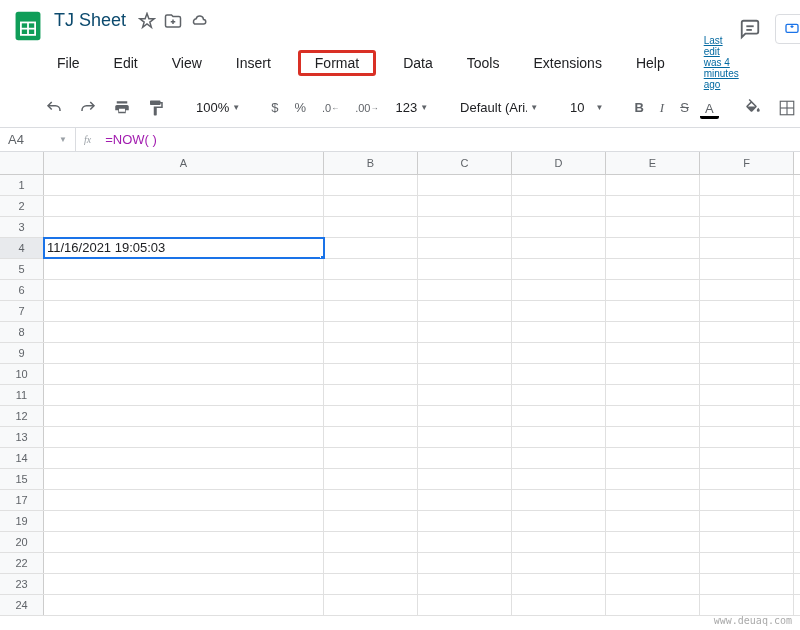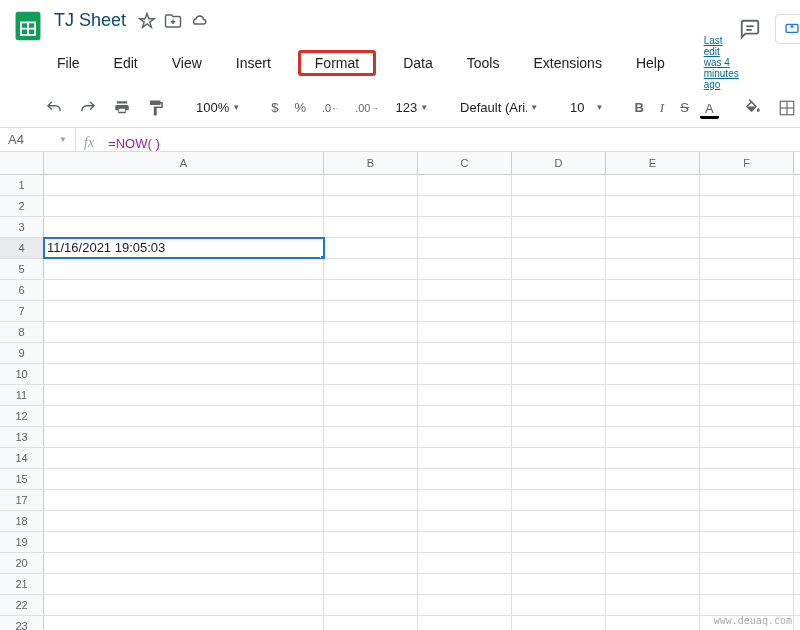--- a/index.html
+++ b/index.html
@@ -23,23 +23,23 @@
     .hdr-btn { cursor: pointer; display: flex; align-items: center; color: #5f6368; }
     .present-btn { border: 1px solid #dadce0; border-radius: 4px; padding: 6px 8px; display: flex; align-items: center; gap: 4px; color: #1a73e8; }
     
     .toolbar { display: flex; align-items: center; padding: 4px 12px 6px 40px; gap: 6px; border-bottom: 1px solid #dadce0; }
     .tb-btn { padding: 4px 5px; cursor: pointer; color: #5f6368; display: flex; align-items: center; border-radius: 2px; font-size: 13px; }
     .tb-sep { width: 1px; height: 20px; background: #dadce0; margin: 0 4px; }
     .tb-dd { display: flex; align-items: center; gap: 3px; padding: 4px 6px; cursor: pointer; font-size: 13px; color: #202124; }
     .tb-dd .arrow { font-size: 8px; color: #5f6368; }
     .text-color-btn { border-bottom: 3px solid #000; padding-bottom: 0; }
     
-    .formula-bar { display: flex; align-items: flex-end; border-bottom: 1px solid #dadce0; height: 24px; }
+    .formula-bar { display: flex; align-items: center; border-bottom: 1px solid #dadce0; height: 24px; }
     .cell-ref { width: 76px; padding: 0 8px; font-size: 13px; color: #5f6368; border-right: 1px solid #dadce0; height: 100%; display: flex; align-items: center; }
-    .fx-label { padding: 0 8px; font-style: italic; color: #9aa0a6; font-family: serif; font-size: 14px; }
+    .fx-label { padding: 0 8px; font-style: italic; color: #9aa0a6; font-family: serif; font-size: 10px; }
     .formula-input { flex: 1; padding: 0 6px; font-size: 13px; color: #a21caf; }
     
     .grid { position: relative; }
     .col-headers { display: flex; border-bottom: 1px solid #ccc; }
     .corner { width: 44px; height: 22px; background: #f8f9fa; border-right: 1px solid #ccc; }
     .col-h { height: 22px; background: #f8f9fa; border-right: 1px solid #ccc; text-align: center; font-size: 11px; color: #5f6368; line-height: 22px; }
     .col-A { width: 280px; }
     .col-std { width: 94px; }
     
     .row { display: flex; border-bottom: 1px solid #e0e0e0; }
@@ -349,56 +349,38 @@
       <div class="row">
         <div class="row-h">17</div>
         <div class="cell col-A"></div>
         <div class="cell col-std"></div>
         <div class="cell col-std"></div>
         <div class="cell col-std"></div>
         <div class="cell col-std"></div>
         <div class="cell col-std"></div>
       </div>
       <div class="row">
-        <div class="row-h">18</div>
-        <div class="cell col-A"></div>
-        <div class="cell col-std"></div>
-        <div class="cell col-std"></div>
-        <div class="cell col-std"></div>
-        <div class="cell col-std"></div>
-        <div class="cell col-std"></div>
-      </div>
-      <div class="row">
         <div class="row-h">19</div>
         <div class="cell col-A"></div>
         <div class="cell col-std"></div>
         <div class="cell col-std"></div>
         <div class="cell col-std"></div>
         <div class="cell col-std"></div>
         <div class="cell col-std"></div>
       </div>
       <div class="row">
         <div class="row-h">20</div>
         <div class="cell col-A"></div>
         <div class="cell col-std"></div>
         <div class="cell col-std"></div>
         <div class="cell col-std"></div>
         <div class="cell col-std"></div>
         <div class="cell col-std"></div>
       </div>
       <div class="row">
-        <div class="row-h">21</div>
-        <div class="cell col-A"></div>
-        <div class="cell col-std"></div>
-        <div class="cell col-std"></div>
-        <div class="cell col-std"></div>
-        <div class="cell col-std"></div>
-        <div class="cell col-std"></div>
-      </div>
-      <div class="row">
         <div class="row-h">22</div>
         <div class="cell col-A"></div>
         <div class="cell col-std"></div>
         <div class="cell col-std"></div>
         <div class="cell col-std"></div>
         <div class="cell col-std"></div>
         <div class="cell col-std"></div>
       </div>
       <div class="row">
         <div class="row-h">23</div>

